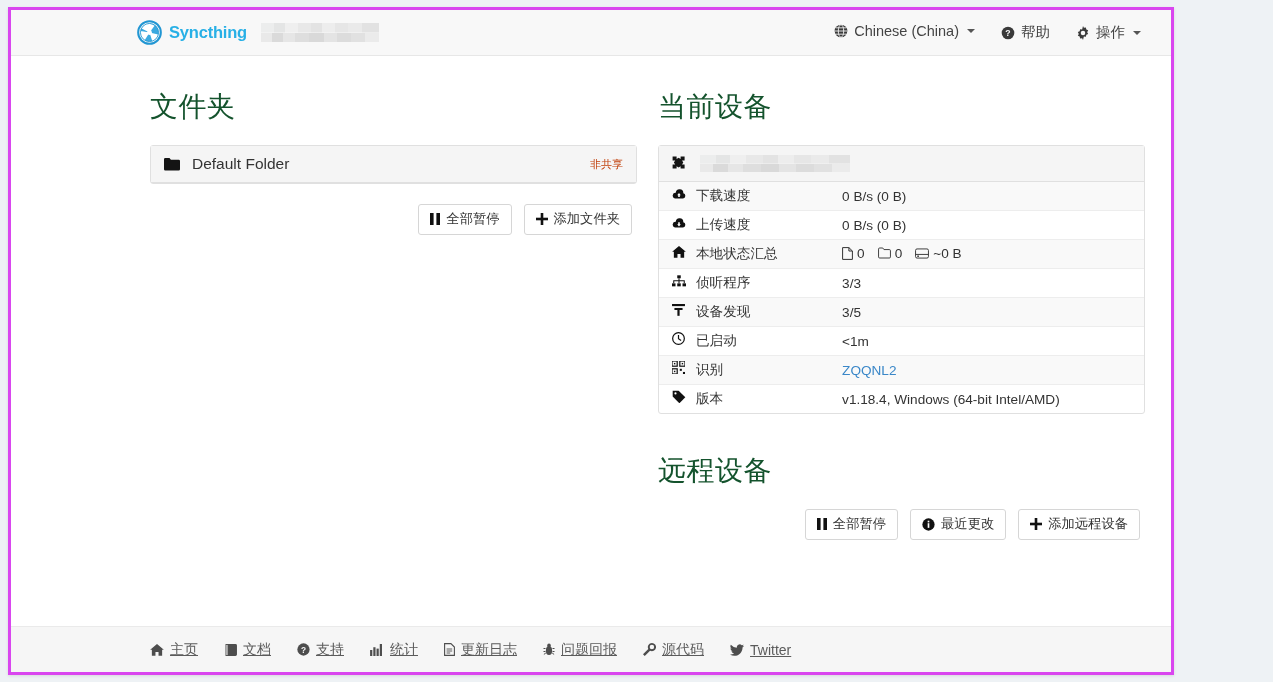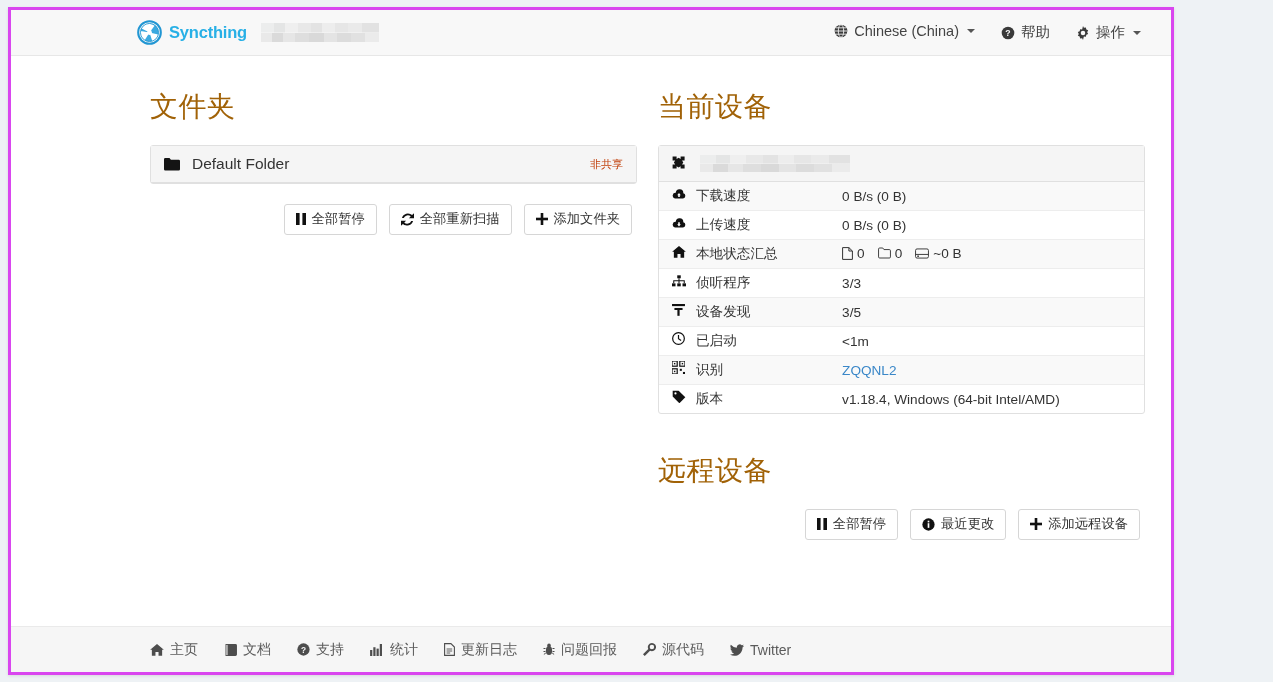--- a/index.html
+++ b/index.html
@@ -93,21 +93,21 @@
     position: relative;
     height: 574px;
     padding: 0;
   }
   .col-left  { position: absolute; left: 130px; top: 0;  width: 500px; }
   .col-right { position: absolute; left: 638px; top: 0;  width: 500px; }
 
   h2.section-title {
     font-size: 28px;
     font-weight: normal;
-    color: #a16207;
+    color: #14532d;
     margin: 32px 0 19px 9px;
     letter-spacing: 0.5px;
   }
 
   
   .panel {
     border: 1px solid #e0e0e0;
     border-radius: 3px;
     background: #fff;
     margin-left: 9px;
@@ -209,20 +209,21 @@
     align-items: center;
     gap: 26px;
   }
   .foot-link {
     display: flex; align-items: center;
     gap: 6px;
     color: #5b5b5b;
     font-size: 14px;
     cursor: pointer;
     white-space: nowrap;
+    text-decoration: underline;
   }
   .foot-link .fi { color: #4d4d4d; font-size: 12.5px; display: inline-flex; }
 
   svg { display: block; }
 </style>
 </head>
 <body>
 
 <div class="page-shell">
 
@@ -297,28 +298,20 @@
 
       <div class="btn-row">
         <div class="btn">
           <span class="bi">
             <svg width="10" height="12" viewBox="0 0 10 12">
                 <rect x="0" y="0" width="3.6" height="12" fill="#111"></rect>
                 <rect x="6.4" y="0" width="3.6" height="12" fill="#111"></rect>
               </svg>
           </span>
           <span>全部暂停</span>
-        </div>
-        <div class="btn">
-          <span class="bi">
-            <svg width="13" height="13" viewBox="0 0 16 16">
-                <path fill="#111" d="M13.6 2.6A7.5 7.5 0 0 0 1.2 6.2h2.2A5.3 5.3 0 0 1 12 4.3l-2.3 2.3H16V0.4zM12.6 9.8A5.3 5.3 0 0 1 4 11.7l2.3-2.3H0v6.2l2.4-2.2a7.5 7.5 0 0 0 12.4-3.6z"></path>
-              </svg>
-          </span>
-          <span>全部重新扫描</span>
         </div>
         <div class="btn">
           <span class="bi">
             <svg width="12" height="12" viewBox="0 0 12 12">
                 <rect x="4.7" y="0" width="2.6" height="12" fill="#111"></rect>
                 <rect x="0" y="4.7" width="12" height="2.6" fill="#111"></rect>
               </svg>
           </span>
           <span>添加文件夹</span>
         </div>

